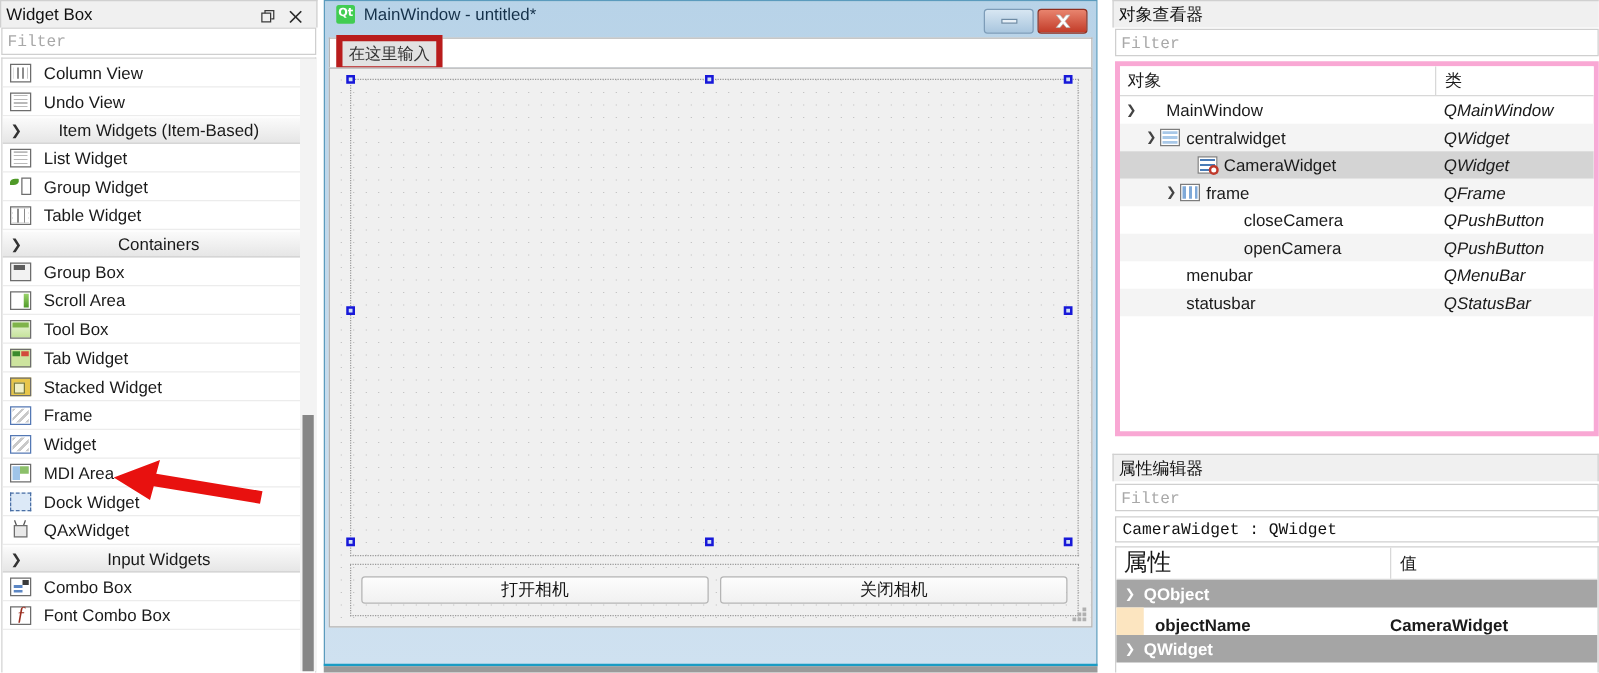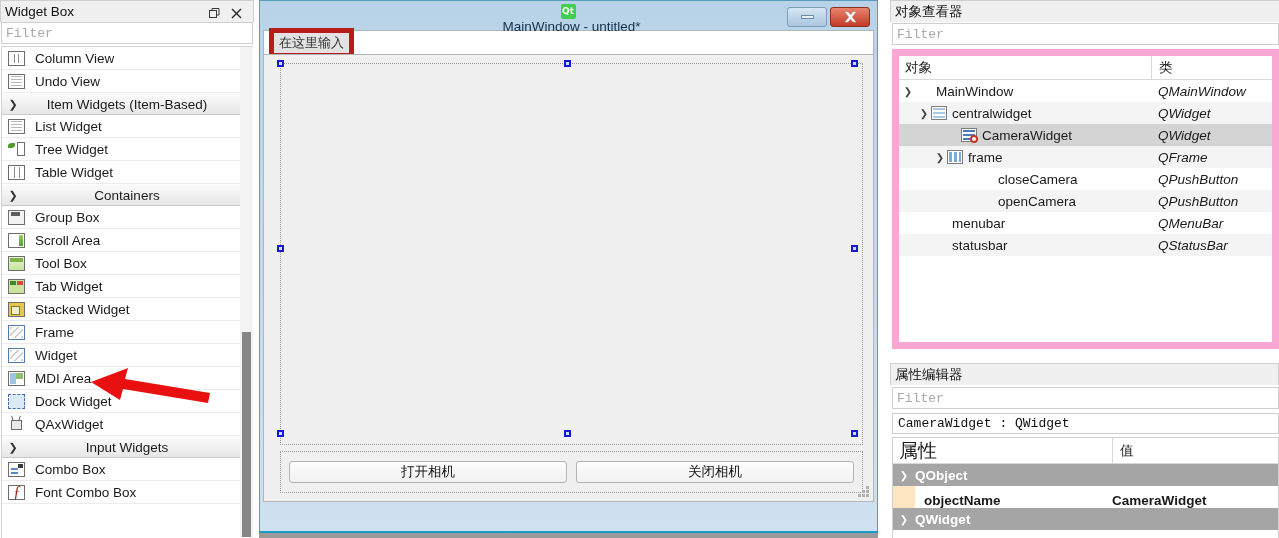--- a/index.html
+++ b/index.html
@@ -114,22 +114,22 @@
   #form{
     left:259px;top:0;width:619px;height:538px;
   }
   #form-frame{
     position:absolute;left:0;top:0;width:619px;height:533px;box-sizing:border-box;
     border:1px solid #5b9bbd;
     background:linear-gradient(#b8d3e8,#cfe1f0);
     padding:3px;
   }
   #titlebar{
-    position:relative;height:26px;display:flex;align-items:center;
-    padding-left:6px;box-sizing:border-box;flex-direction:column;
+    position:relative;height:26px;display:flex;align-items:flex-start;
+    padding-left:6px;box-sizing:border-box;
   }
   #qt-logo{
     width:15px;height:15px;background:#41cd52;border-radius:2px;margin-right:7px;
     color:#fff;font-size:9px;font-weight:bold;line-height:15px;text-align:center;flex:none;
     font-family:"DejaVu Sans",sans-serif;
   }
   #win-title{font-size:13.5px;color:#15314a;}
   #win-btns{position:absolute;right:4px;top:3px;display:flex;gap:3px;}
   .wbtn{width:40px;height:20px;box-sizing:border-box;border-radius:3px;cursor:pointer;
         display:flex;align-items:center;justify-content:center;}
@@ -176,21 +176,21 @@
   #grip{position:absolute;right:3px;bottom:3px;width:12px;height:12px;}
   #grip i{position:absolute;width:3px;height:3px;background:#b0b0b0;}
   #form-shadow{position:absolute;left:0;top:533px;width:619px;height:5px;background:#9a9a9a;}
   #form-underline{position:absolute;left:0;top:531px;width:619px;height:2px;background:#1a9cc4;}
 
   
   #objinspect{left:890px;top:0;width:389px;height:352px;background:#fff;}
   #oi-title{position:absolute;left:0;top:0;width:389px;border-right:none;}
   #oi-filter{position:absolute;left:2px;top:23px;width:387px;}
   #oi-table{position:absolute;left:2px;top:49px;width:387px;height:300px;
-            box-sizing:border-box;border:7px solid #f9a8d4;background:#fff;overflow:hidden;}
+            box-sizing:border-box;border:4px solid #f9a8d4;background:#fff;overflow:hidden;}
   .oi-head{display:flex;height:23px;border-bottom:1px solid #d8d8d8;background:#fff;}
   .oi-head .c1{width:252px;padding-left:6px;box-sizing:border-box;line-height:23px;font-size:13.5px;}
   .oi-head .c2{flex:1;padding-left:7px;box-sizing:border-box;line-height:23px;font-size:13.5px;border-left:1px solid #d8d8d8;}
   .oi-row{display:flex;height:22px;align-items:center;cursor:pointer;}
   .oi-row.alt{background:#f4f4f4;}
   .oi-row.sel{background:#d4d4d4;}
   .oi-row .name{width:252px;display:flex;align-items:center;box-sizing:border-box;font-size:13.5px;}
   .oi-row .cls{flex:1;padding-left:7px;box-sizing:border-box;font-size:13.5px;font-style:italic;}
   .oi-chev{width:14px;text-align:center;font-size:10px;color:#444;flex:none;}
   .oi-ind{flex:none;}
@@ -284,21 +284,21 @@
           <span>List Widget</span>
         </div>
         <div class="wb-row">
           <span class="ic">
             <span class="icn tree"></span>
             <span class="tree-art">
               <span class="leaf"></span>
               <span class="bx"></span>
             </span>
           </span>
-          <span>Tree Widget</span>
+          <span>Group Widget</span>
         </div>
         <div class="wb-row">
           <span class="ic">
             <span class="icn tablev"></span>
           </span>
           <span>Table Widget</span>
         </div>
         <div class="wb-group">
           <span class="chev">❯</span>
           <span class="gl">Containers</span>

